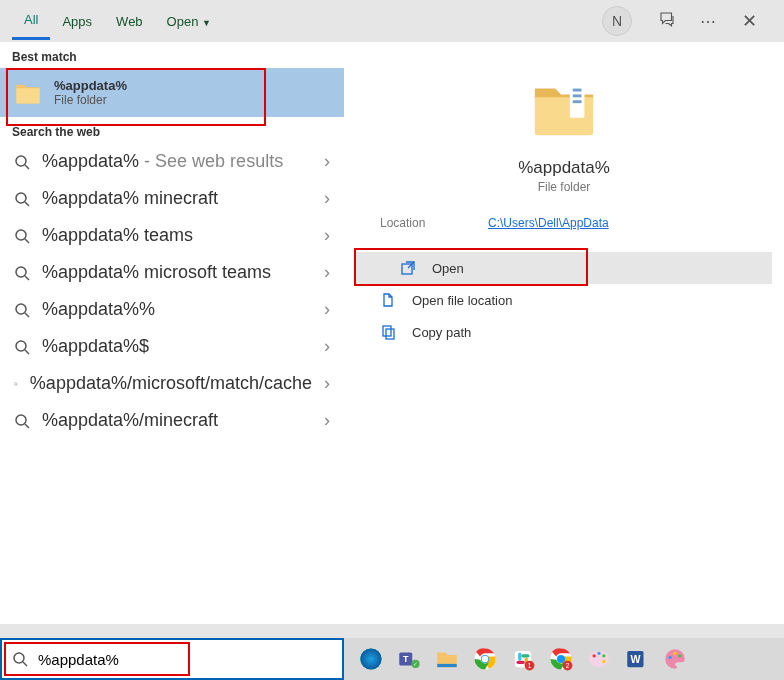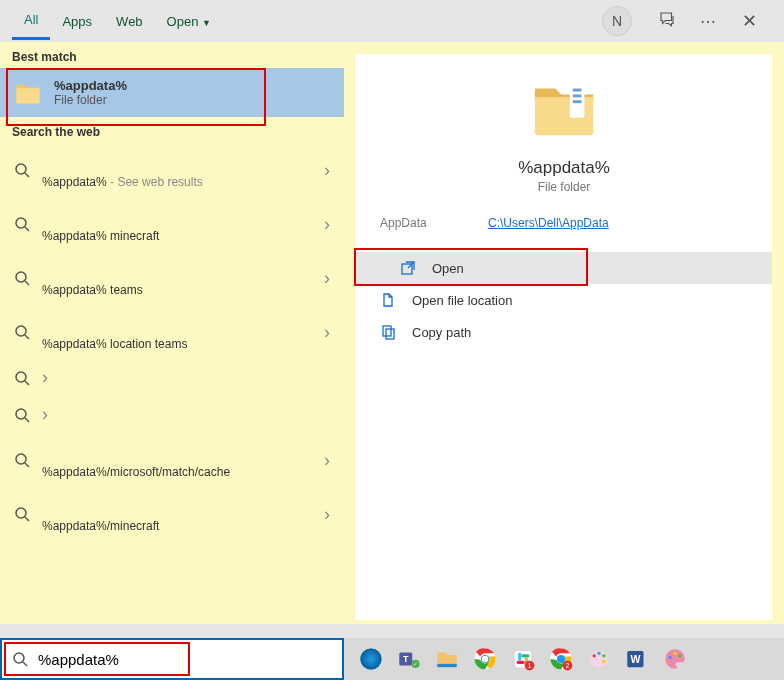--- a/index.html
+++ b/index.html
@@ -5,35 +5,35 @@
     * { margin: 0; padding: 0; box-sizing: border-box; font-family: "Segoe UI", Arial, sans-serif; }
     body { width: 784px; height: 680px; background: #e6e6e6; position: relative; overflow: hidden; }
     
     .tabs-row { display: flex; align-items: center; height: 42px; padding: 0 12px; background: #e6e6e6; }
     .tab { padding: 10px 12px; font-size: 13px; color: #14532d; cursor: pointer; }
     .tab.active { color: #0f766e; border-bottom: 3px solid #1a6dd6; font-weight: 500; }
     .tabs-spacer { flex: 1; }
     .avatar { width: 30px; height: 30px; border-radius: 50%; background: #ddd; display: flex; align-items: center; justify-content: center; font-size: 14px; color: #555; margin-right: 14px; border: 1px solid #ccc; }
     .top-icon { width: 18px; margin: 0 12px; color: #555; cursor: pointer; font-size: 16px; }
     
-    .main { display: flex; height: 582px; background: #fef9c3; }
+    .main { display: flex; height: 582px; background: #ffffff; }
     .left-pane { width: 344px; }
     .right-pane { flex: 1; background: #fff; margin: 12px 12px 4px 12px; }
     
     .section-header { font-size: 12px; font-weight: 600; color: #333; padding: 8px 12px 4px 12px; }
     
     .best-match-item { display: flex; align-items: center; gap: 12px; background: #a7c7e7; padding: 10px 14px; position: relative; }
     .best-match-item .folder-svg { width: 28px; height: 28px; }
     .bm-text .bm-title { font-size: 13px; font-weight: 600; color: #333; }
     .bm-text .bm-sub { font-size: 12px; color: #555; }
     .red-box-1 { position: absolute; left: 6px; top: 0px; width: 260px; height: 58px; border: 2px solid #d00; pointer-events: none; }
     
     .web-row { display: flex; align-items: center; gap: 12px; padding: 8px 14px; position: relative; cursor: pointer; }
     .search-glyph { width: 16px; height: 16px; }
-    .web-text { font-size: 12px; color: #333; flex: 1; margin-top: 24px; }
+    .web-text { font-size: 18px; color: #333; flex: 1; }
     .web-sub { color: #888; font-weight: normal; }
     .chev { color: #888; font-size: 13px; }
     
     .preview-hero { display: flex; flex-direction: column; align-items: center; padding-top: 20px; }
     .big-folder { width: 78px; height: 70px; }
     .preview-title { font-size: 17px; font-weight: 500; color: #333; margin-top: 14px; }
     .preview-sub { font-size: 12px; color: #777; margin-top: 2px; }
     
     .meta-row { display: flex; padding: 22px 24px; font-size: 12px; }
     .meta-label { color: #777; width: 108px; }
@@ -113,35 +113,37 @@
             <path d="M11 11l4 4" stroke="#555" stroke-width="1.5"></path>
           </svg>
           <span class="web-text">%appdata% <b>teams</b></span>
           <span class="chev" style="font-size: 18px;">›</span>
         </div>
         <div class="web-row">
           <svg viewBox="0 0 16 16" class="search-glyph">
             <circle cx="7" cy="7" r="5" fill="none" stroke="#555" stroke-width="1.5"></circle>
             <path d="M11 11l4 4" stroke="#555" stroke-width="1.5"></path>
           </svg>
-          <span class="web-text">%appdata% <b>location teams</b></span>
-          <span class="chev" style="font-size: 18px;">›</span>
-        </div>
-        <div class="web-row">
-          <svg viewBox="0 0 16 16" class="search-glyph">
-            <circle cx="7" cy="7" r="5" fill="none" stroke="#555" stroke-width="1.5"></circle>
-            <path d="M11 11l4 4" stroke="#555" stroke-width="1.5"></path>
-          </svg>
-          <span class="chev" style="font-size: 18px;">›</span>
-        </div>
-        <div class="web-row">
-          <svg viewBox="0 0 16 16" class="search-glyph">
-            <circle cx="7" cy="7" r="5" fill="none" stroke="#555" stroke-width="1.5"></circle>
-            <path d="M11 11l4 4" stroke="#555" stroke-width="1.5"></path>
-          </svg>
+          <span class="web-text">%appdata% <b>microsoft teams</b></span>
+          <span class="chev" style="font-size: 18px;">›</span>
+        </div>
+        <div class="web-row">
+          <svg viewBox="0 0 16 16" class="search-glyph">
+            <circle cx="7" cy="7" r="5" fill="none" stroke="#555" stroke-width="1.5"></circle>
+            <path d="M11 11l4 4" stroke="#555" stroke-width="1.5"></path>
+          </svg>
+          <span class="web-text">%appdata%<b>%</b></span>
+          <span class="chev" style="font-size: 18px;">›</span>
+        </div>
+        <div class="web-row">
+          <svg viewBox="0 0 16 16" class="search-glyph">
+            <circle cx="7" cy="7" r="5" fill="none" stroke="#555" stroke-width="1.5"></circle>
+            <path d="M11 11l4 4" stroke="#555" stroke-width="1.5"></path>
+          </svg>
+          <span class="web-text">%appdata%<b>$</b></span>
           <span class="chev" style="font-size: 18px;">›</span>
         </div>
         <div class="web-row">
           <svg viewBox="0 0 16 16" class="search-glyph">
             <circle cx="7" cy="7" r="5" fill="none" stroke="#555" stroke-width="1.5"></circle>
             <path d="M11 11l4 4" stroke="#555" stroke-width="1.5"></path>
           </svg>
           <span class="web-text">%appdata%<b>/microsoft/match/cache</b></span>
           <span class="chev" style="font-size: 18px;">›</span>
         </div>
@@ -163,21 +165,21 @@
           <path fill="#f9d98c" d="M4 16h40v24a2 2 0 0 1-2 2H6a2 2 0 0 1-2-2z"></path>
           <rect fill="#fff" x="28" y="8" width="10" height="22" rx="1"></rect>
           <rect fill="#6fa0cf" x="30" y="10" width="6" height="2"></rect>
           <rect fill="#6fa0cf" x="30" y="14" width="6" height="2"></rect>
           <rect fill="#6fa0cf" x="30" y="18" width="6" height="2"></rect>
         </svg>
       <div class="preview-title">%appdata%</div>
       <div class="preview-sub">File folder</div>
     </div>
     <div class="meta-row">
-      <span class="meta-label">AppData</span>
+      <span class="meta-label">Location</span>
       <span class="meta-val">C:\Users\Dell\AppData</span>
     </div>
     <div class="action-row highlighted">
       <svg class="action-icon" viewBox="0 0 16 16" fill="none" stroke="#1a6dd6" stroke-width="1.3">
           <rect x="2" y="4" width="10" height="10"></rect>
           <path d="M6 2h8v8"></path>
           <path d="M14 2L8 8"></path>
         </svg>
       <span>Open</span>
       <div class="red-box-2"></div>

